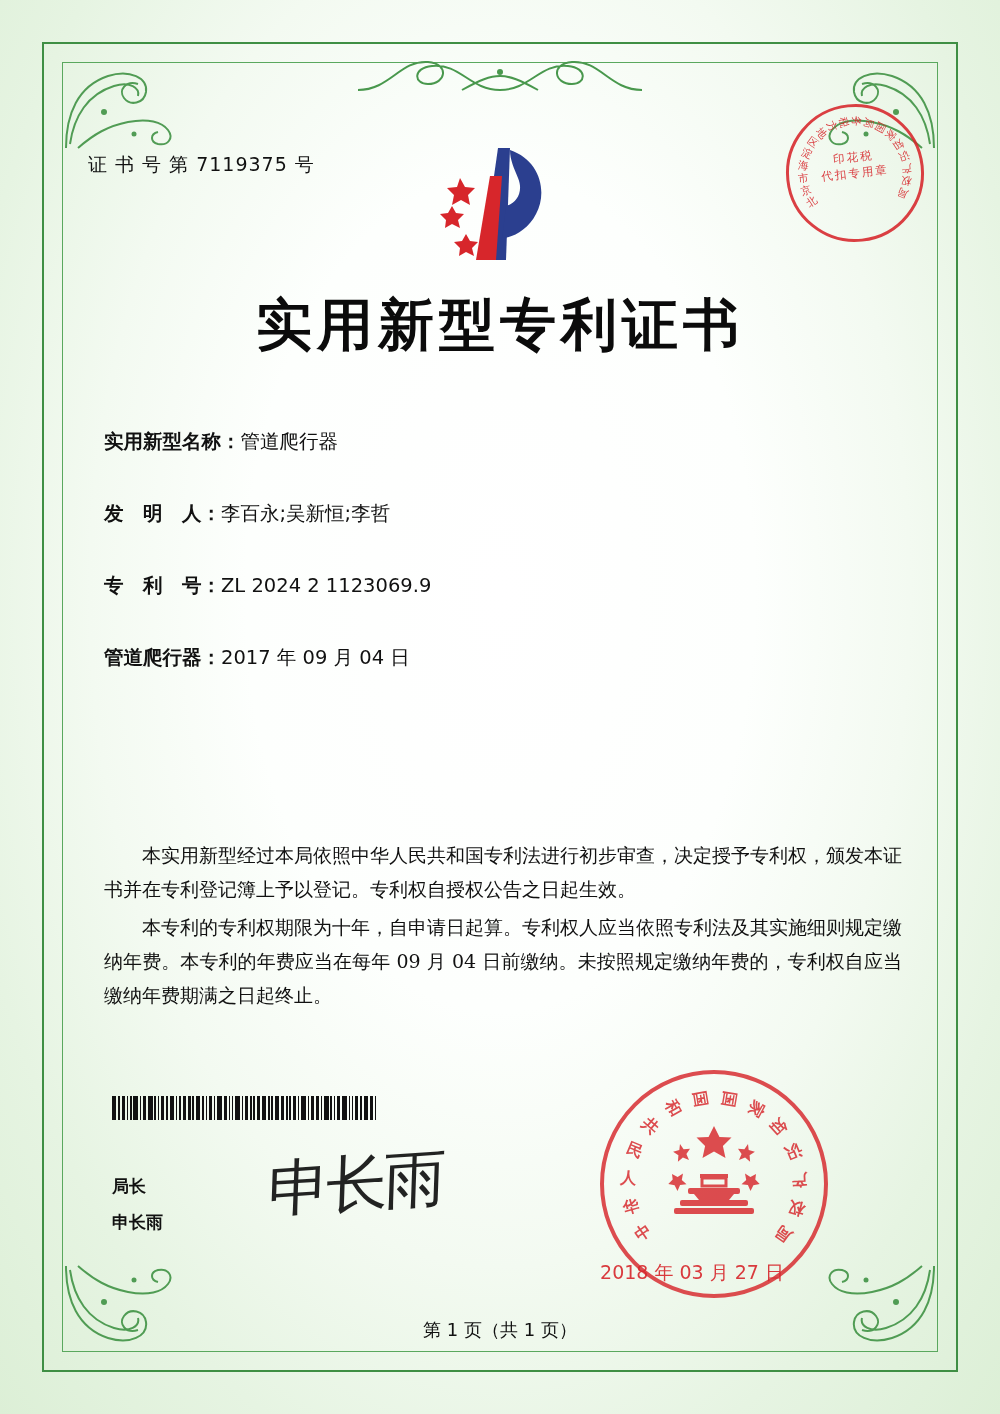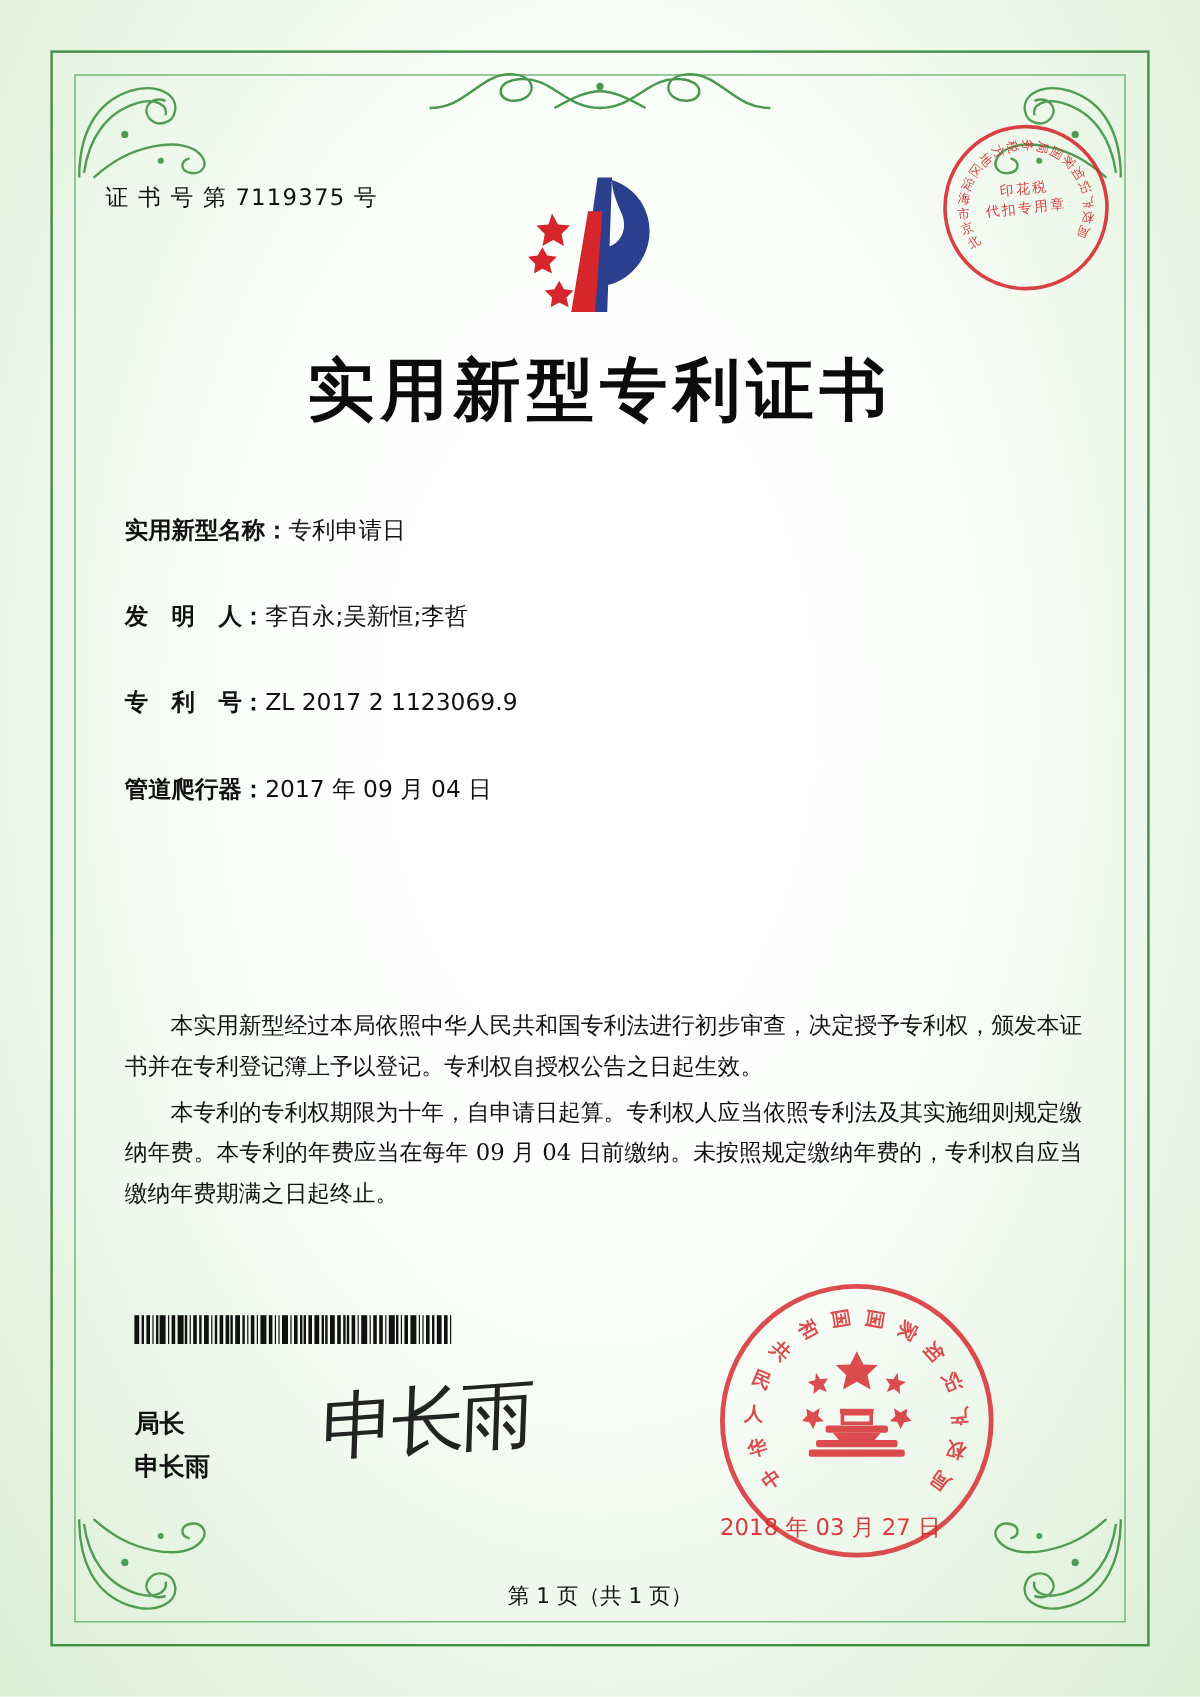--- a/index.html
+++ b/index.html
@@ -174,21 +174,21 @@
     background: #111;
     height: 100%;
   }
 
   
   .sign-block {
     position: absolute;
     left: 112px;
     top: 1168px;
     font-family: "DejaVu Sans", "Liberation Sans", sans-serif;
-    font-size: 21px;
+    font-size: 17px;
     line-height: 36px;
     color: #111;
     font-weight: bold;
   }
   .signature {
     position: absolute;
     left: 268px;
     top: 1142px;
     font-size: 62px;
     color: #111;
@@ -346,27 +346,27 @@
     <div class="mid">
       <div>印花税</div>
       <div>代扣专用章</div>
     </div>
   </div>
 
   <div class="main-title">实用新型专利证书</div>
 
   <div class="fields">
     <div class="field">
-      <span class="lbl">实用新型名称：</span><span class="val">专利申请日</span>
+      <span class="lbl">实用新型名称：</span><span class="val">管道爬行器</span>
     </div>
     <div class="field">
       <span class="lbl">发　明　人：</span><span class="val">李百永;吴新恒;李哲</span>
     </div>
     <div class="field">
-      <span class="lbl">专　利　号：</span><span class="val">ZL 2017 2 1123069.9</span>
+      <span class="lbl">专　利　号：</span><span class="val">ZL 2024 2 1123069.9</span>
     </div>
     <div class="field">
       <span class="lbl">管道爬行器：</span><span class="val">2017 年 09 月 04 日</span>
     </div>
   </div>
 
   <div class="body-text">
     <p>本实用新型经过本局依照中华人民共和国专利法进行初步审查，决定授予专利权，颁发本证书并在专利登记簿上予以登记。专利权自授权公告之日起生效。</p>
     <p>本专利的专利权期限为十年，自申请日起算。专利权人应当依照专利法及其实施细则规定缴纳年费。本专利的年费应当在每年 09 月 04 日前缴纳。未按照规定缴纳年费的，专利权自应当缴纳年费期满之日起终止。</p>
   </div>

